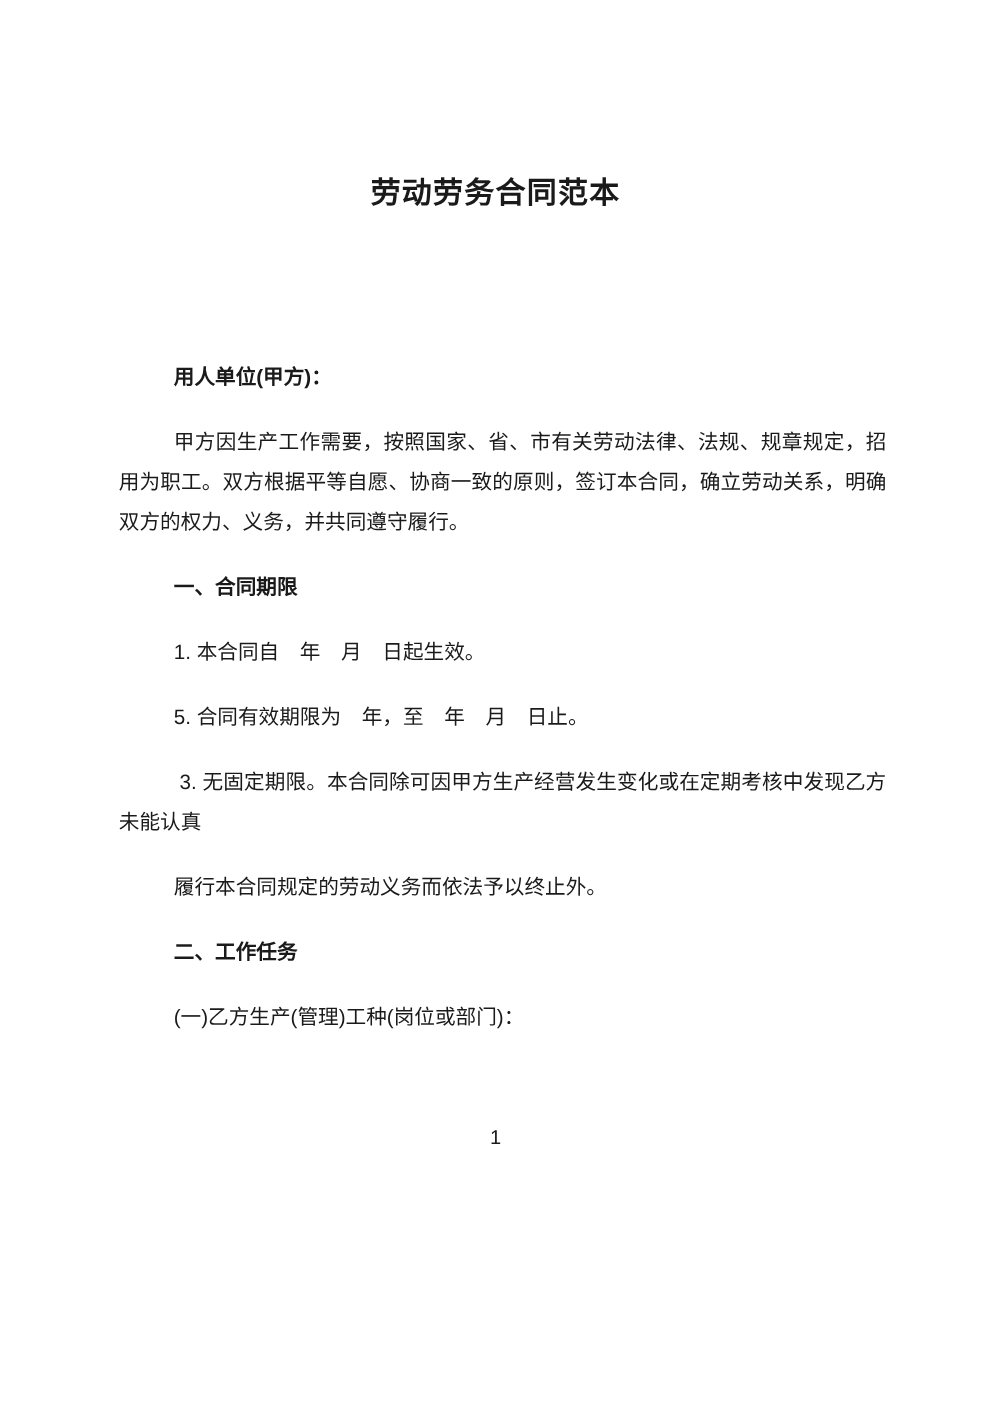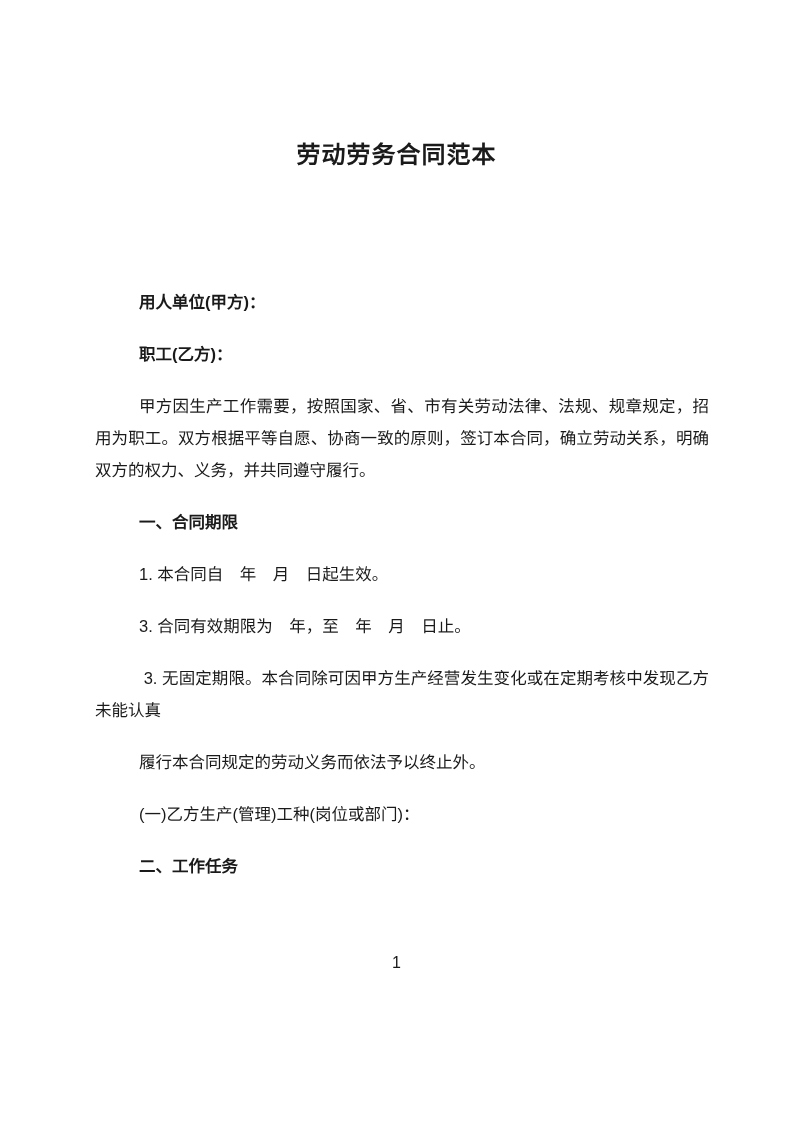--- a/index.html
+++ b/index.html
@@ -52,35 +52,34 @@
 </style>
 </head>
 <body>
 
 <div class="page">
 
   <h1 class="doc-title">劳动劳务合同范本</h1>
 
   <p class="line bold first-field">用人单位(甲方)：</p>
 
-  <p class="line bold">职工(乙方)：</p>
 
 
   <p class="line">甲方因生产工作需要，按照国家、省、市有关劳动法律、法规、规章规定，招用为职工。双方根据平等自愿、协商一致的原则，签订本合同，确立劳动关系，明确双方的权力、义务，并共同遵守履行。</p>
 
   <p class="line bold">一、合同期限</p>
 
   <p class="line">1. 本合同自　年　月　日起生效。</p>
 
-  <p class="line">3. 合同有效期限为　年，至　年　月　日止。</p>
+  <p class="line">5. 合同有效期限为　年，至　年　月　日止。</p>
 
   <p class="line">&nbsp;3. 无固定期限。本合同除可因甲方生产经营发生变化或在定期考核中发现乙方未能认真</p>
 
   <p class="line">履行本合同规定的劳动义务而依法予以终止外。</p>
 
 
+  <p class="line bold">二、工作任务</p>
+
   <p class="line">(一)乙方生产(管理)工种(岗位或部门)：</p>
-
-  <p class="line bold">二、工作任务</p>
 
   <div class="page-number">1</div>
 
 </div>
 
 </body></html>

